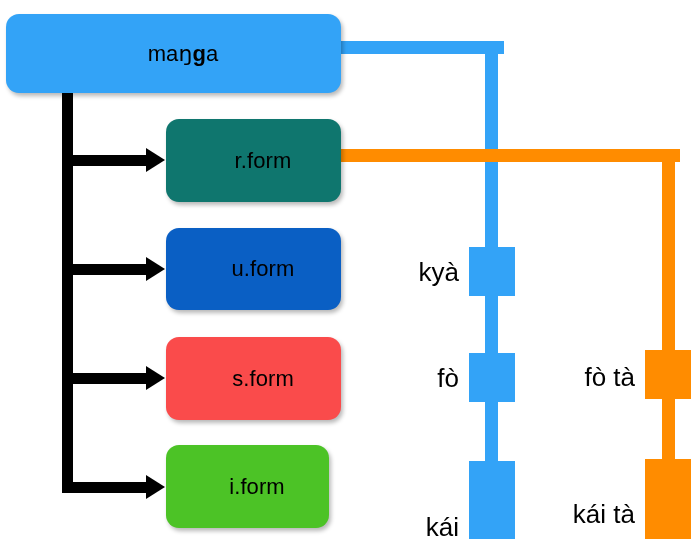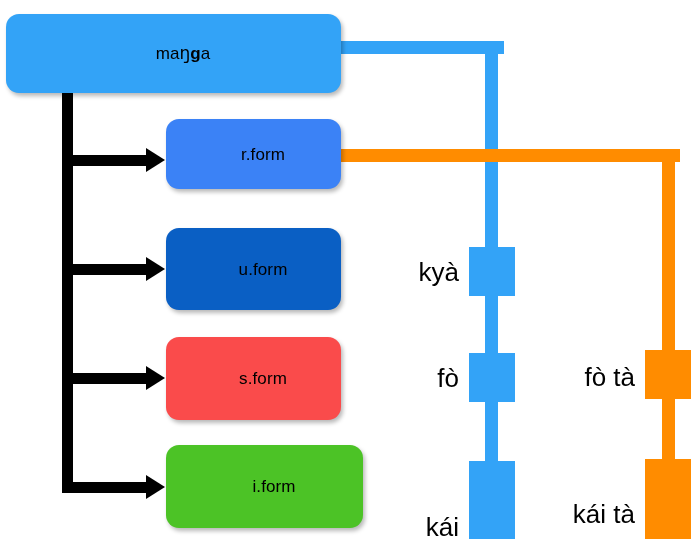--- a/index.html
+++ b/index.html
@@ -22,21 +22,21 @@
   .node-box {
     position: absolute;
     border-radius: 13px;
     box-shadow: 2px 3px 4px rgba(0,0,0,0.28);
     display: flex;
     align-items: center;
     justify-content: center;
     box-sizing: border-box;
   }
   .node-label {
-    font-size: 17px;
+    font-size: 22px;
     color: #000000;
     line-height: 1;
     letter-spacing: 0.1px;
     white-space: nowrap;
     margin-left: 19px;
   }
   .node-label .eng {
     font-family: "DejaVu Sans", sans-serif;
   }
   .node-label .bold {
@@ -114,29 +114,29 @@
 
   <div class="blk" style="left:62px; top:482px; width:92px; height:11px;"></div>
   <div class="arrowhead" style="left:146px; top:475px;"></div>
 
   <div class="node-box" style="left:6px; top:14px; width:335px; height:79px; background:#33a3f7;">
     <span class="node-label">
       <span>ma</span><span class="eng">ŋ</span><span class="bold">g</span><span>a</span>
     </span>
   </div>
 
-  <div class="node-box" style="left:166px; top:119px; width:175px; height:70px; background:#3b82f6;">
+  <div class="node-box" style="left:166px; top:119px; width:175px; height:83px; background:#0f766e;">
     <span class="node-label">r.form</span>
   </div>
 
   <div class="node-box" style="left:166px; top:337px; width:175px; height:83px; background:#fa4b4b;">
     <span class="node-label">s.form</span>
   </div>
 
   <div class="node-box" style="left:166px; top:228px; width:175px; height:82px; background:#0a5fc4;">
     <span class="node-label">u.form</span>
   </div>
 
-  <div class="node-box" style="left:166px; top:445px; width:197px; height:83px; background:#4cc326;">
+  <div class="node-box" style="left:166px; top:445px; width:163px; height:83px; background:#4cc326;">
     <span class="node-label">i.form</span>
   </div>
 
 </div>
 
 </body></html>

